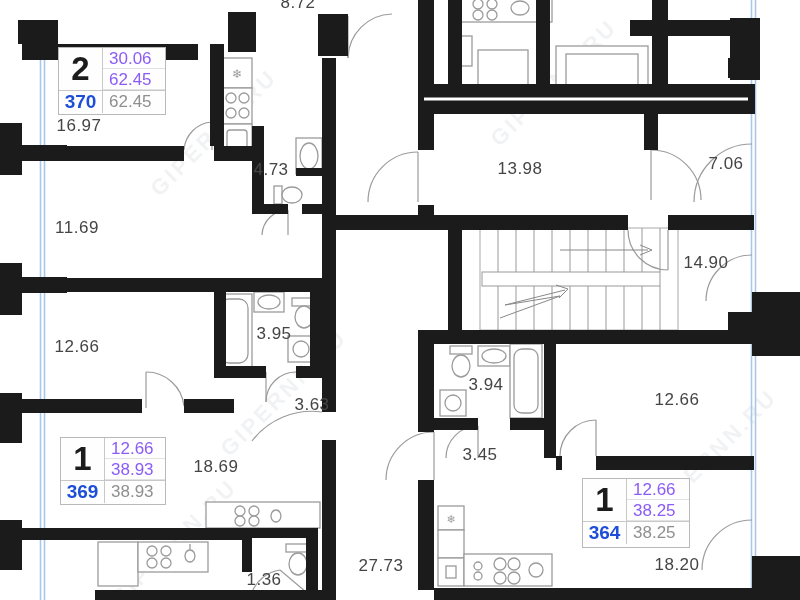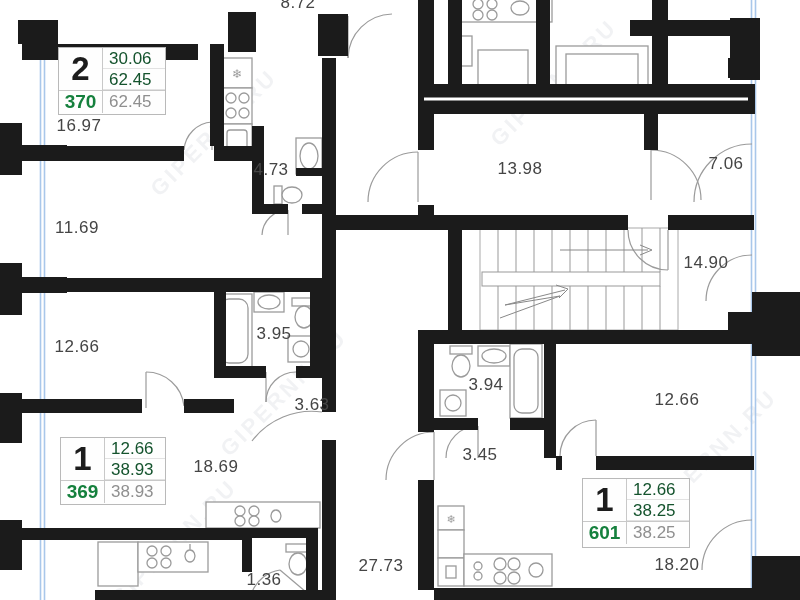--- a/index.html
+++ b/index.html
@@ -21,27 +21,27 @@
     position:absolute;z-index:4;background:#fefefe;
     border:1px solid #b9b9b9;display:grid;
     grid-template-columns:44px 1fr;grid-template-rows:21px 21px 23px;
   }
   .apt-type{
     grid-column:1;grid-row:1/3;border-right:1px solid #c8c8c8;
     display:flex;align-items:center;justify-content:center;
     font-size:33px;font-weight:bold;color:#1c1c1c;
   }
   .apt-val{
-    font-size:17px;color:#14532d;padding-left:6px;line-height:21px;
+    font-size:17px;color:#8b5cf6;padding-left:6px;line-height:21px;
     border-bottom:1px solid #e2e2e2;
   }
   .apt-num{
     grid-column:1;grid-row:3;border-top:1px solid #c8c8c8;border-right:1px solid #c8c8c8;
     display:flex;align-items:center;justify-content:center;
-    font-size:19px;font-weight:bold;color:#15803d;
+    font-size:19px;font-weight:bold;color:#1d4ed8;
   }
   .apt-total{
     grid-column:2;grid-row:3;border-top:1px solid #c8c8c8;
     font-size:17px;color:#8f8f8f;padding-left:6px;line-height:22px;
   }
 </style>
 </head>
 <body>
 
 <div id="plan">
@@ -341,21 +341,21 @@
     <div class="apt-val" style="grid-column:2;grid-row:1">12.66</div>
     <div class="apt-val" style="grid-column:2;grid-row:2">38.93</div>
     <div class="apt-num">369</div>
     <div class="apt-total">38.93</div>
   </div>
 
   <div class="apt-box" style="left:582px;top:478px;width:106px;height:68px">
     <div class="apt-type">1</div>
     <div class="apt-val" style="grid-column:2;grid-row:1">12.66</div>
     <div class="apt-val" style="grid-column:2;grid-row:2">38.25</div>
-    <div class="apt-num">601</div>
+    <div class="apt-num">364</div>
     <div class="apt-total">38.25</div>
   </div>
 
   <div class="room-label" style="left:298px;top:3px">8.72</div>
   <div class="room-label" style="left:79px;top:126px">16.97</div>
   <div class="room-label" style="left:77px;top:228px">11.69</div>
   <div class="room-label" style="left:77px;top:347px">12.66</div>
   <div class="room-label" style="left:271px;top:170px">4.73</div>
   <div class="room-label" style="left:274px;top:334px">3.95</div>
   <div class="room-label" style="left:312px;top:405px">3.63</div>

